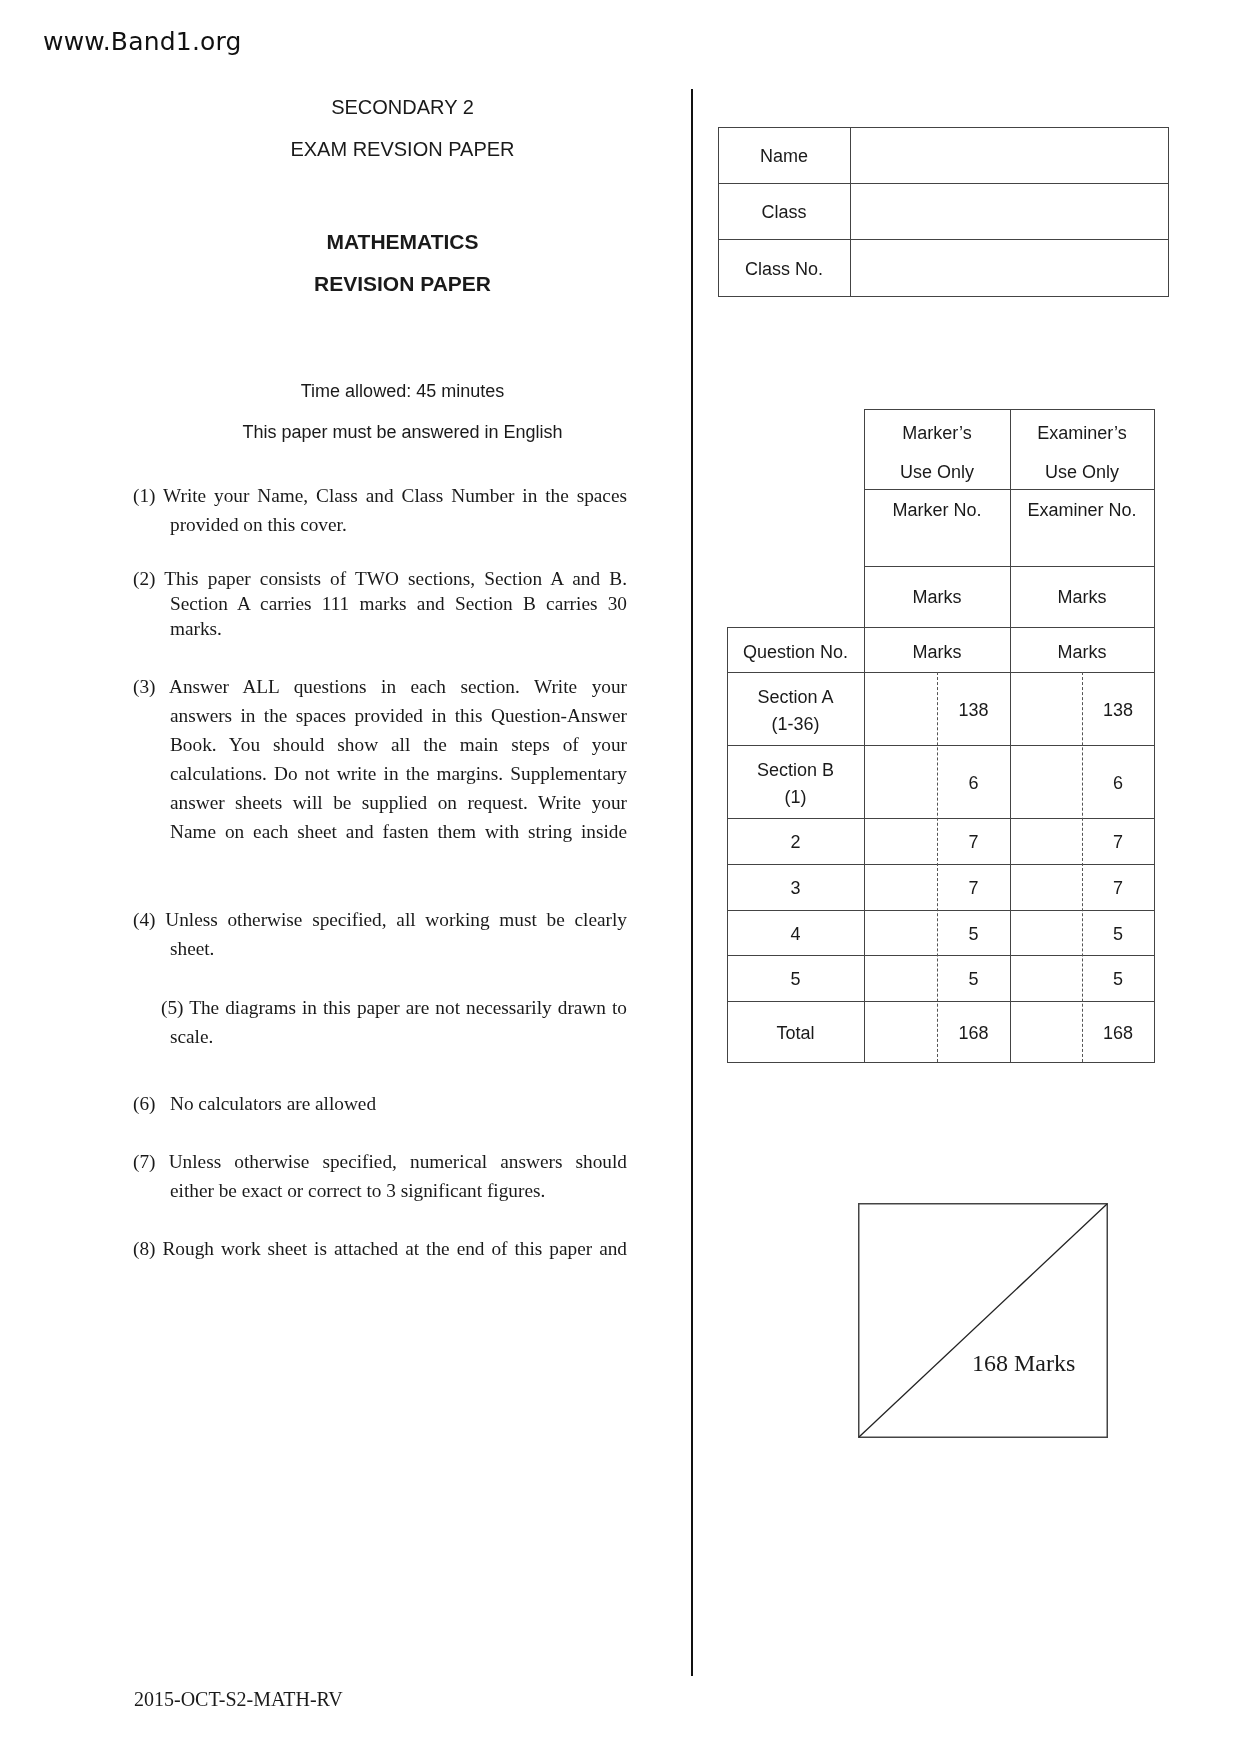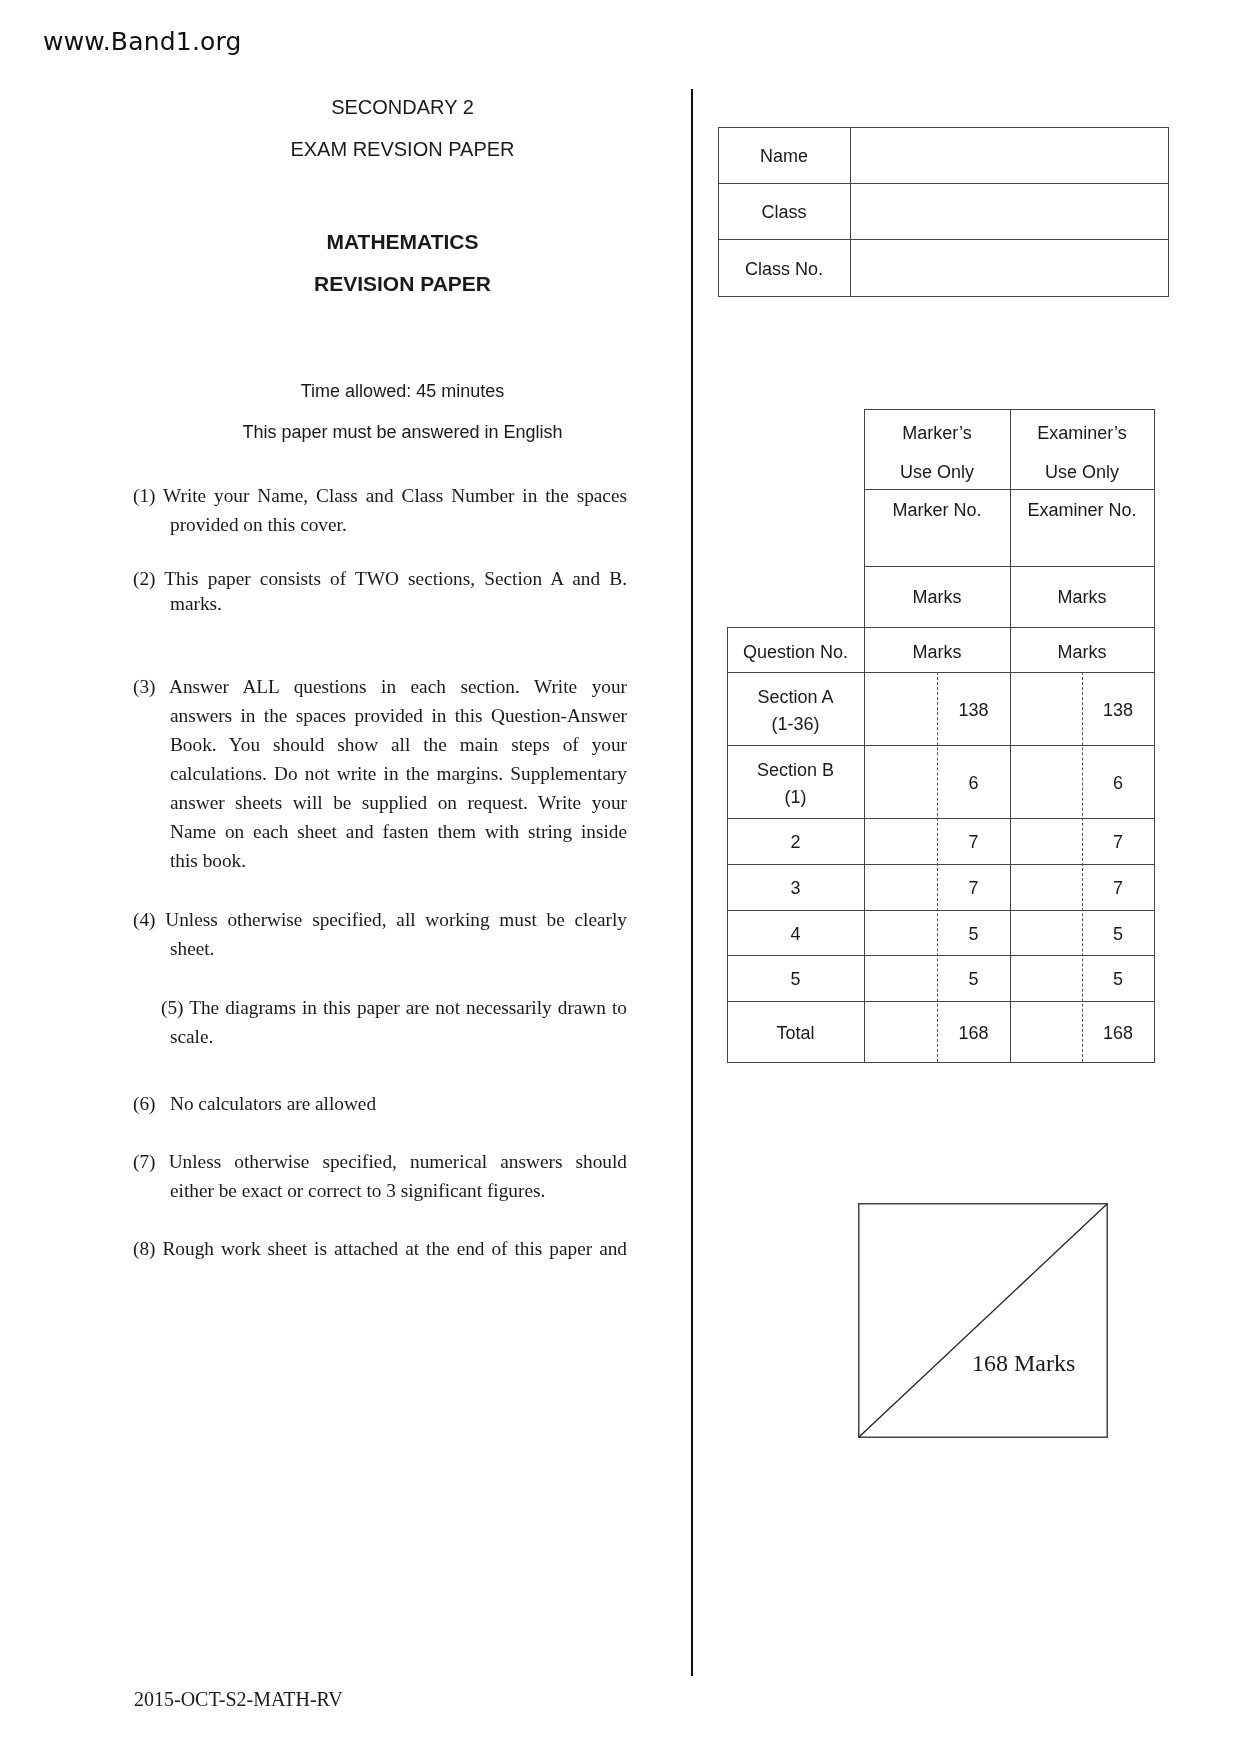--- a/index.html
+++ b/index.html
@@ -36,30 +36,30 @@
 <div class="abs sans info-line" style="top:381px;">Time allowed: 45 minutes</div>
 <div class="abs sans info-line" style="top:422px;">This paper must be answered in English</div>
 
 <div id="instructions">
     <div class="abs serif instr" style="top: 481px; line-height: 29px; font-family: Liberation Serif, serif;">
       <div class="row" style="height: 29px;"><span>(1)</span> <span>Write your Name, Class and Class Number in the spaces</span></div>
       <div class="row cont last" style="height: 29px;"><span>provided on this cover.</span></div>
     </div>
     <div class="abs serif instr" style="top: 566px; line-height: 25px;">
       <div class="row" style="height: 25px;"><span>(2)</span> <span>This paper consists of TWO sections, Section A and B.</span></div>
+      <div class="row cont" style="height: 25px;"><span>Section A carries 111 marks and Section B carries 30</span></div>
       <div class="row cont last" style="height: 25px;"><span>marks.</span></div>
     </div>
     <div class="abs serif instr" style="top: 672px; line-height: 29px;">
       <div class="row" style="height: 29px;"><span>(3)</span> <span>Answer ALL questions in each section. Write your</span></div>
       <div class="row cont" style="height: 29px;"><span>answers in the spaces provided in this Question-Answer</span></div>
       <div class="row cont" style="height: 29px;"><span>Book. You should show all the main steps of your</span></div>
       <div class="row cont" style="height: 29px;"><span>calculations. Do not write in the margins. Supplementary</span></div>
       <div class="row cont" style="height: 29px;"><span>answer sheets will be supplied on request. Write your</span></div>
       <div class="row cont" style="height: 29px;"><span>Name on each sheet and fasten them with string inside</span></div>
-      <div class="row cont last" style="height: 29px;"><span>this book.</span></div>
     </div>
     <div class="abs serif instr" style="top: 905px; line-height: 29px;">
       <div class="row" style="height: 29px;"><span>(4)</span> <span>Unless otherwise specified, all working must be clearly</span></div>
       <div class="row cont last" style="height: 29px;"><span>sheet.</span></div>
     </div>
     <div class="abs serif instr" style="top: 993px; line-height: 29px;">
       <div class="row" style="height: 29px; margin-left: 28px;"><span>(5)</span> <span>The diagrams in this paper are not necessarily drawn to</span></div>
       <div class="row cont last" style="height: 29px;"><span>scale.</span></div>
     </div>
     <div class="abs serif instr" style="top: 1089px; line-height: 29px;">

